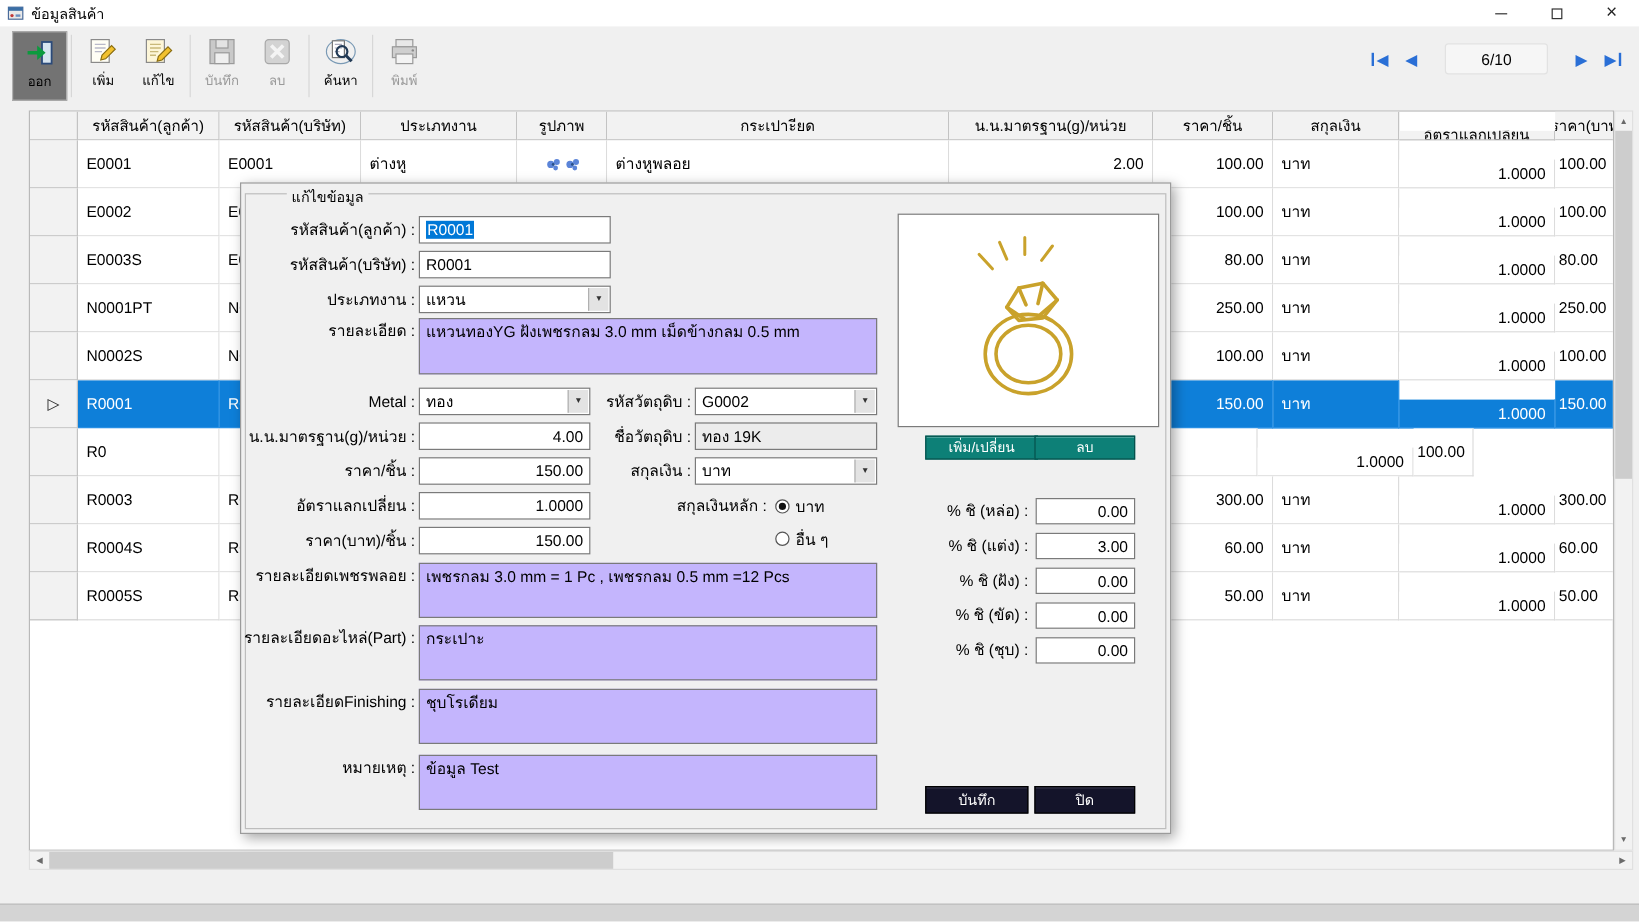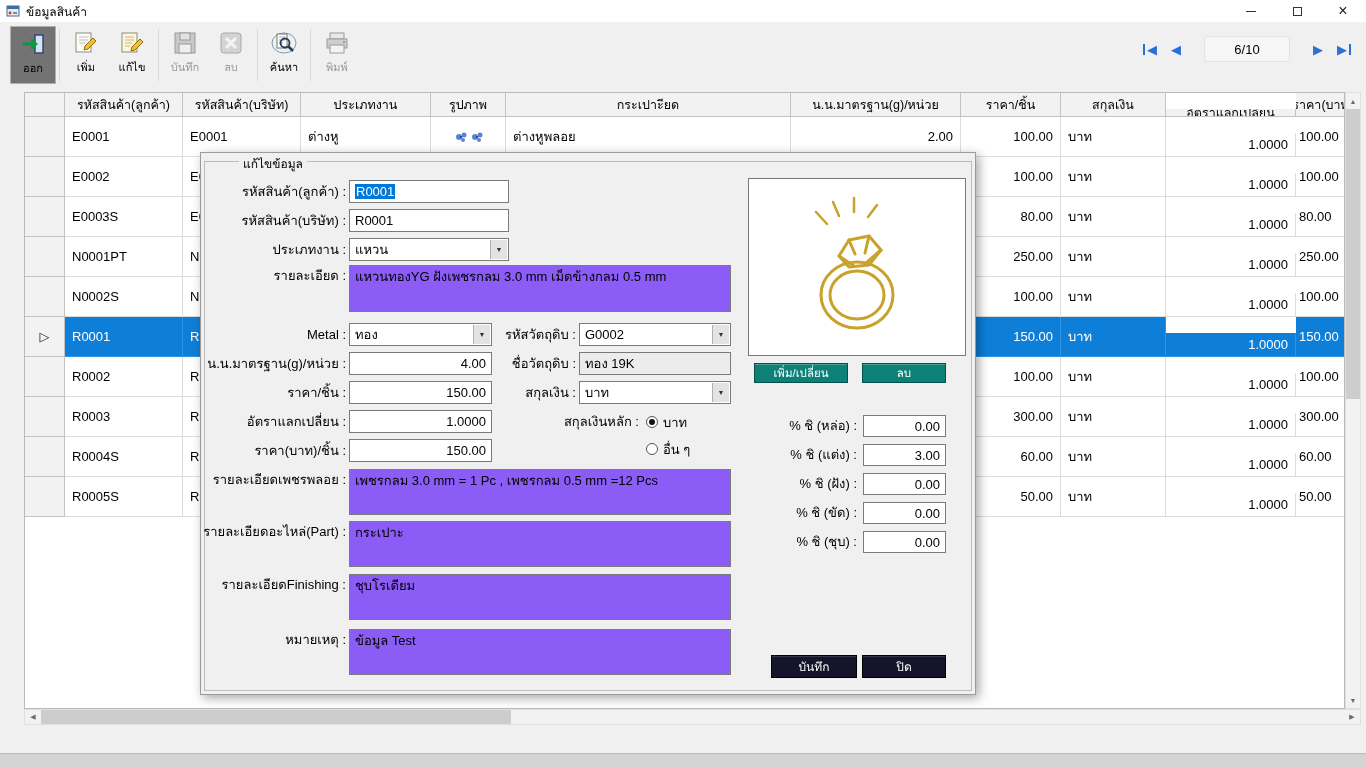--- a/index.html
+++ b/index.html
@@ -67,21 +67,21 @@
   .dialog{position:absolute;left:200px;top:152px;width:776px;height:543px;background:#f0f0f0;border:1px solid #9b9b9b;box-shadow:3px 3px 10px rgba(0,0,0,.35);z-index:10;}
   .groupbox{position:absolute;left:3px;top:8px;right:3px;bottom:3px;border:1px solid #bdbdbd;pointer-events:none;}
   .gb-legend{position:absolute;left:9px;top:1px;background:#f0f0f0;padding:0 4px;font-size:12px;z-index:11;margin-left:29px;}
   .f-label{position:absolute;text-align:right;font-size:13px;height:23px;line-height:23px;white-space:nowrap;overflow:hidden;}
   .f-label.std{left:2px;width:143px;}
   .f-label.mid{left:280px;width:95px;}
   .f-label.ta{line-height:17px;}
   .tbox{position:absolute;background:#fff;border:1px solid #7a7a7a;font-size:13px;display:flex;align-items:center;padding:0 5px;overflow:hidden;white-space:nowrap;height:23px;}
   .tbox.readonly{background:#ececec;}
   .sel-text{background:#0078d7;color:#fff;padding:0 1px;}
-  .tarea{position:absolute;background:#8b5cf6;border:1px solid #7a7a7a;font-size:13px;padding:2px 5px;overflow:hidden;line-height:17px;}
+  .tarea{position:absolute;background:#c4b5fd;border:1px solid #7a7a7a;font-size:13px;padding:2px 5px;overflow:hidden;line-height:17px;}
   .combo{position:absolute;background:#fff;border:1px solid #7a7a7a;font-size:13px;height:23px;}
   .combo .cb-val{position:absolute;left:5px;top:0;right:20px;height:21px;line-height:21px;overflow:hidden;white-space:nowrap;}
   .cb-arrow{position:absolute;right:1px;top:1px;bottom:1px;width:17px;background:#e3e3e3;border-left:1px solid #b0b0b0;display:flex;align-items:center;justify-content:center;font-size:7px;color:#333;}
   .radio-row{position:absolute;display:flex;align-items:center;gap:5px;font-size:13px;height:16px;}
   .radio{width:12px;height:12px;border-radius:50%;border:1px solid #555;background:#fff;display:inline-flex;align-items:center;justify-content:center;flex:none;}
   .radio.checked::after{content:'';width:6px;height:6px;border-radius:50%;background:#111;}
   .picbox{position:absolute;left:547px;top:25px;width:218px;height:178px;background:#fff;border:1px solid #7a7a7a;display:flex;align-items:center;justify-content:center;}
   .btn-teal{position:absolute;background:#0d8077;color:#fff;border:1px solid #06504c;font-size:11.5px;display:flex;align-items:center;justify-content:center;box-shadow:inset 0 1px 0 rgba(255,255,255,.25);}
   .btn-dark{position:absolute;background:#14142a;color:#fff;border:1px solid #000;font-size:12px;display:flex;align-items:center;justify-content:center;box-shadow:inset 0 1px 0 rgba(255,255,255,.15);}
 </style>
@@ -312,21 +312,20 @@
         <div class="g-cell w-img"></div>
         <div class="g-cell w-desc"></div>
         <div class="g-cell w-weight num"></div>
         <div class="g-cell w-price num">150.00</div>
         <div class="g-cell w-curr">บาท</div>
         <div class="g-cell w-rate num">1.0000</div>
         <div class="g-cell w-baht">150.00</div>
       </div>
       <div class="g-row">
         <div class="g-sel"></div>
-        <div class="g-cell w-cust">R0002</div>
         <div class="g-cell w-comp">R0</div>
         <div class="g-cell w-type"></div>
         <div class="g-cell w-img"></div>
         <div class="g-cell w-desc"></div>
         <div class="g-cell w-weight num"></div>
         <div class="g-cell w-price num">100.00</div>
         <div class="g-cell w-curr">บาท</div>
         <div class="g-cell w-rate num">1.0000</div>
         <div class="g-cell w-baht">100.00</div>
       </div>
@@ -464,21 +463,21 @@
         <ellipse cx="70" cy="103" rx="36" ry="33"></ellipse>
         <ellipse cx="70" cy="103" rx="27" ry="24"></ellipse>
         <path d="M52 64 l10 -16 l20 -4 l12 14 l-12 15 l-20 2 z"></path>
         <path d="M62 48 l6 14 M82 44 l-4 17 M52 64 l15 10 M94 58 l-15 13"></path>
       </g>
       <g fill="none" stroke="#c9a22b" stroke-width="2.5" stroke-linecap="round">
         <path d="M40 32 l-11 -12 M52 24 l-6 -14 M67 20 l0 -14 M81 25 l9 -12"></path>
       </g>
     </svg>
   </div>
-  <div class="btn-teal" style="left:553px;top:210px;width:94px;height:20px">เพิ่ม/เปลี่ยน</div>
+  <div class="btn-teal" style="left:570px;top:210px;width:94px;height:20px">เพิ่ม/เปลี่ยน</div>
   <div class="btn-teal" style="left:661px;top:210px;width:84px;height:20px">ลบ</div>
 
   <div class="btn-dark" style="left:570px;top:502px;width:86px;height:23px">บันทึก</div>
   <div class="btn-dark" style="left:661px;top:502px;width:84px;height:23px">ปิด</div>
 <div class="f-label" style="left: 540px; top: 262px; width: 116px; height: 22px; line-height: 22px;">% ชิ (หล่อ) :</div>
     <div class="tbox num" style="left: 662px; top: 262px; width: 83px; height: 22px;">0.00</div>
     <div class="f-label" style="left: 540px; top: 291px; width: 116px; height: 22px; line-height: 22px;">% ชิ (แต่ง) :</div>
     <div class="tbox num" style="left: 662px; top: 291px; width: 83px; height: 22px;">3.00</div>
     <div class="f-label" style="left: 540px; top: 320px; width: 116px; height: 22px; line-height: 22px;">% ชิ (ฝัง) :</div>
     <div class="tbox num" style="left: 662px; top: 320px; width: 83px; height: 22px;">0.00</div>

